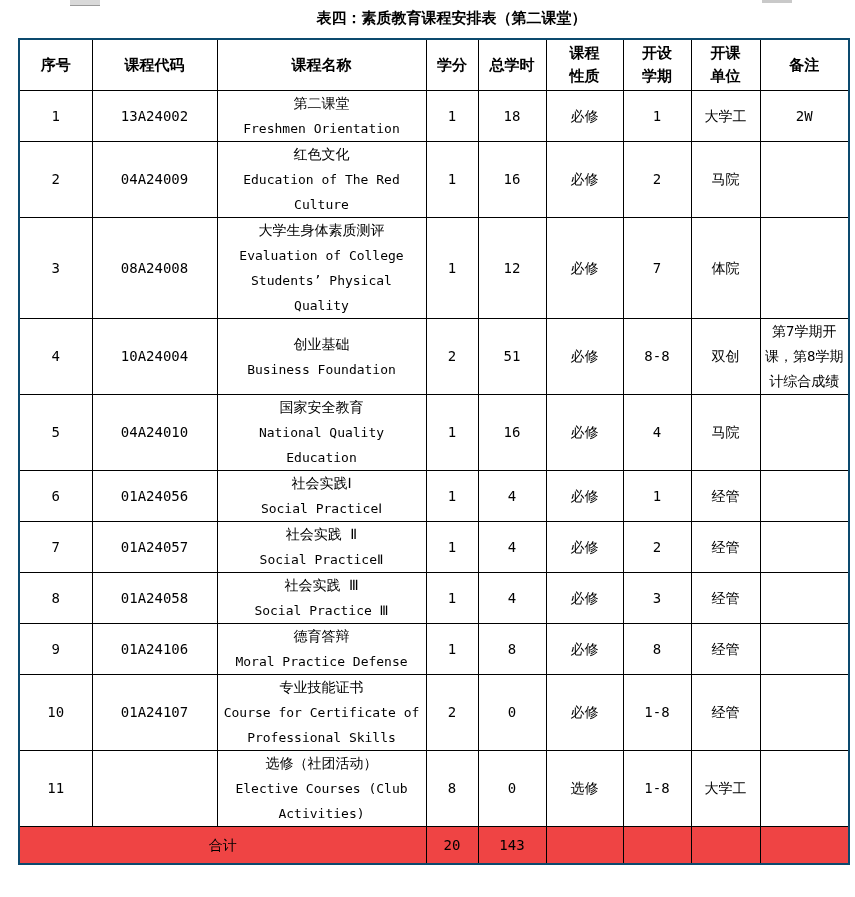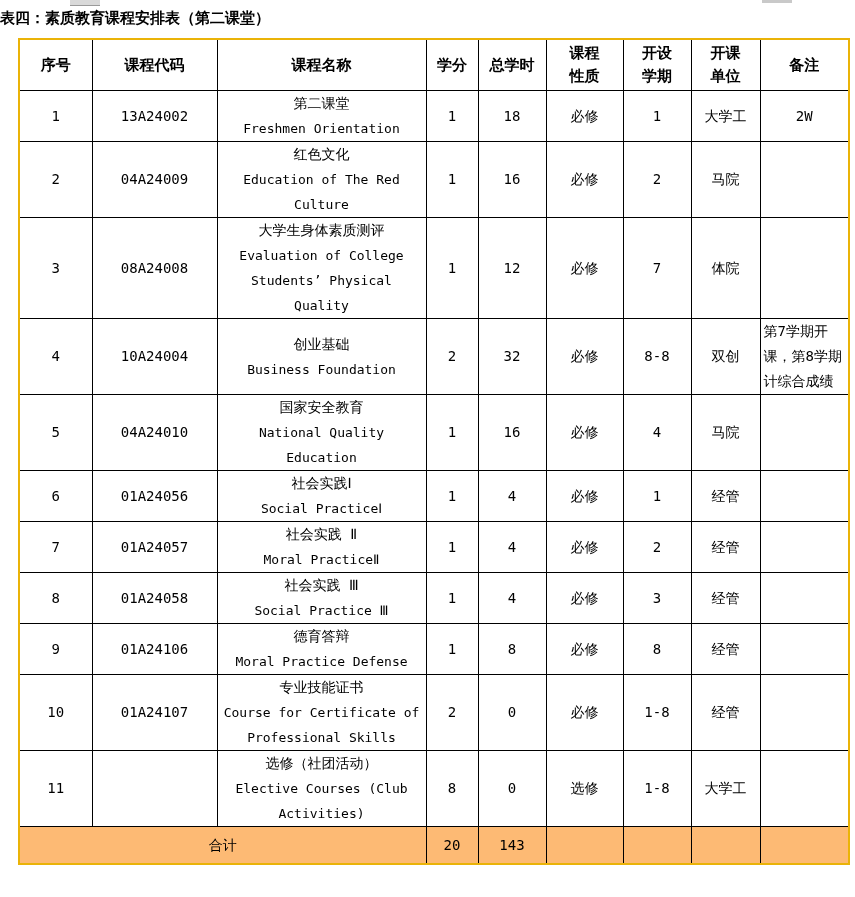--- a/index.html
+++ b/index.html
@@ -27,30 +27,32 @@
     border-bottom: 1px solid #9a9a9a;
   }
   .edge-fragment.right {
     left: 762px;
     width: 30px;
     height: 3px;
     background: #c9c9c9;
   }
   .doc-title {
     margin: 8px 0 9px 0;
+    text-align: center;
     font-size: 15px;
     font-weight: bold;
     line-height: 21px;
+    padding-left: 48px;
   }
   table.course-table {
     border-collapse: collapse;
     table-layout: fixed;
     margin-left: 18px;
     width: 830px;
-    border: 2px solid #eab308;
+    border: 2px solid #0c4a6e;
   }
   .course-table th,
   .course-table td {
     border: 1px solid #000000;
     text-align: center;
     vertical-align: middle;
     padding: 0 2px;
     overflow: hidden;
   }
   .course-table th {
@@ -66,26 +68,26 @@
   }
   .course-table .zh {
     line-height: 25px;
   }
   .course-table .en {
     font-size: 13px;
     line-height: 25px;
     white-space: pre-line;
   }
   .course-table .remark-long {
-    text-align: left;
+    text-align: center;
     padding: 0 3px;
     line-height: 25px;
   }
   .course-table tr.total-row td {
-    background: #fdba74;
+    background: #ef4444;
     height: 36px;
   }
 </style>
 </head>
 <body>
 
 <div class="edge-fragment left"></div>
 <div class="edge-fragment right"></div>
 
 <div class="doc-title">表四：素质教育课程安排表（第二课堂）</div>
@@ -165,21 +167,21 @@
         <td></td>
       </tr>
       <tr>
         <td>4</td>
         <td>10A24004</td>
         <td>
           <div class="zh">创业基础</div>
           <div class="en">Business Foundation</div>
         </td>
         <td>2</td>
-        <td>32</td>
+        <td>51</td>
         <td>必修</td>
         <td>8-8</td>
         <td>双创</td>
         <td class="remark-long">第7学期开课，第8学期计综合成绩</td>
       </tr>
       <tr>
         <td>5</td>
         <td>04A24010</td>
         <td>
           <div class="zh">国家安全教育</div>
@@ -205,21 +207,21 @@
         <td>必修</td>
         <td>1</td>
         <td>经管</td>
         <td></td>
       </tr>
       <tr>
         <td>7</td>
         <td>01A24057</td>
         <td>
           <div class="zh">社会实践 Ⅱ</div>
-          <div class="en">Moral PracticeⅡ</div>
+          <div class="en">Social PracticeⅡ</div>
         </td>
         <td>1</td>
         <td>4</td>
         <td>必修</td>
         <td>2</td>
         <td>经管</td>
         <td></td>
       </tr>
       <tr>
         <td>8</td>

